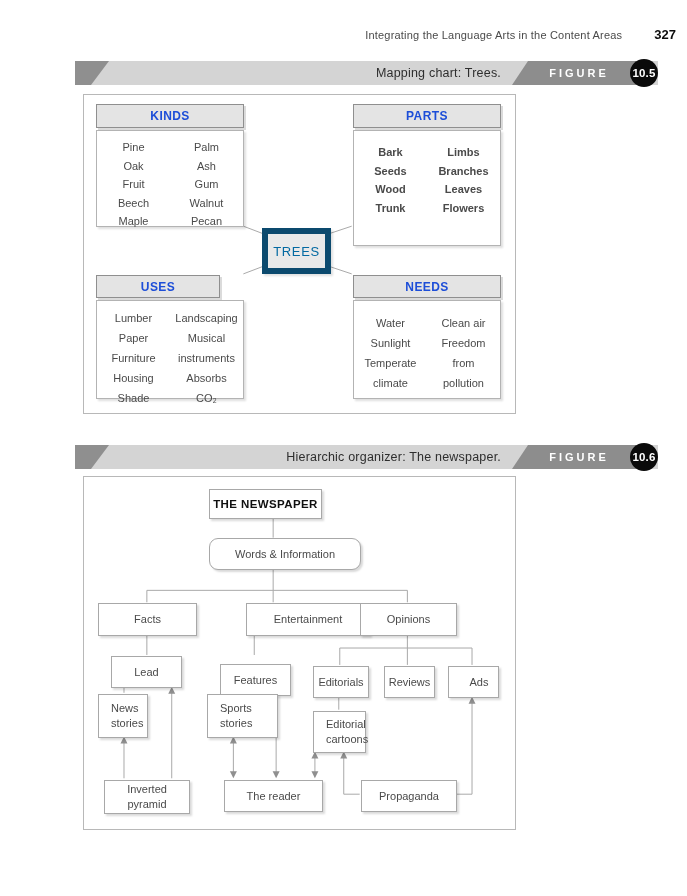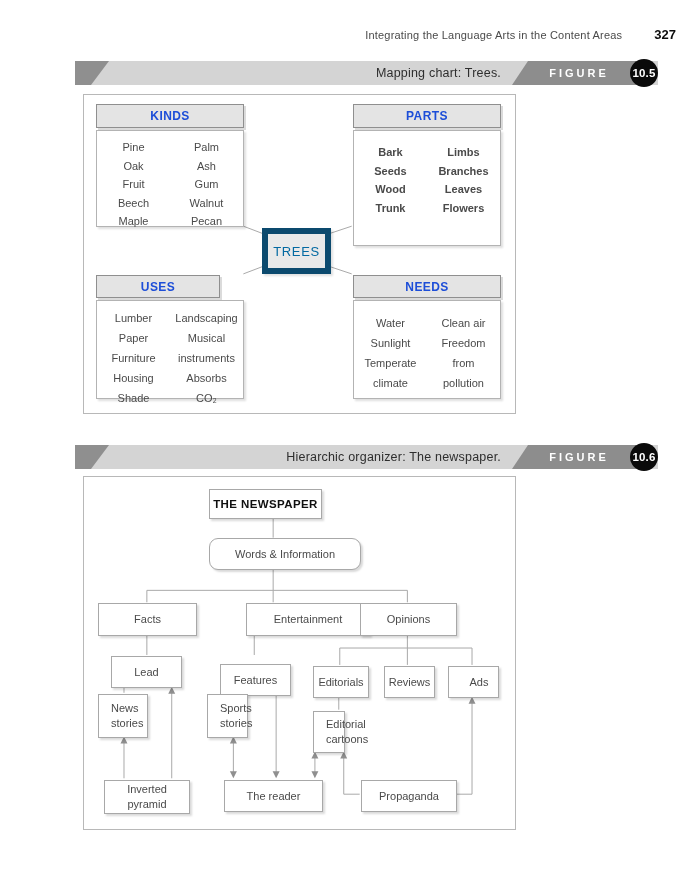--- a/index.html
+++ b/index.html
@@ -243,23 +243,23 @@
     <div class="node" style="left:14px;  top:126px; width:99px;  height:33px;">Facts</div>
     <div class="node" style="left:138px; top:126px; width:124px; height:33px;margin-left:24px;">Entertainment</div>
     <div class="node" style="left:276px; top:126px; width:97px;  height:33px;">Opinions</div>
     <div class="node" style="left:27px;  top:179px; width:71px;  height:32px;">Lead</div>
     <div class="node" style="left:136px; top:187px; width:71px;  height:32px;">Features</div>
     <div class="node" style="left:229px; top:189px; width:56px;  height:32px;">Editorials</div>
     <div class="node" style="left:300px; top:189px; width:51px;  height:32px;">Reviews</div>
     <div class="node" style="left:364px; top:189px; width:51px;  height:32px;padding-left:11px;">Ads</div>
     <div class="node left" style="left:14px;  top:217px; width:50px;  height:44px;">News
 stories</div>
-    <div class="node left" style="left:123px; top:217px; width:41px;  height:44px;">Sports
+    <div class="node left" style="left:123px; top:217px; width:71px;  height:44px;">Sports
 stories</div>
-    <div class="node left" style="left:229px; top:234px; width:32px;  height:42px;">Editorial
+    <div class="node left" style="left:229px; top:234px; width:53px;  height:42px;">Editorial
 cartoons</div>
     <div class="node" style="left:20px;  top:303px; width:86px;  height:34px;">Inverted
 pyramid</div>
     <div class="node" style="left:140px; top:303px; width:99px;  height:32px;">The reader</div>
     <div class="node" style="left:277px; top:303px; width:96px;  height:32px;">Propaganda</div>
   </div>
 
 </div>
 
 </body></html>

